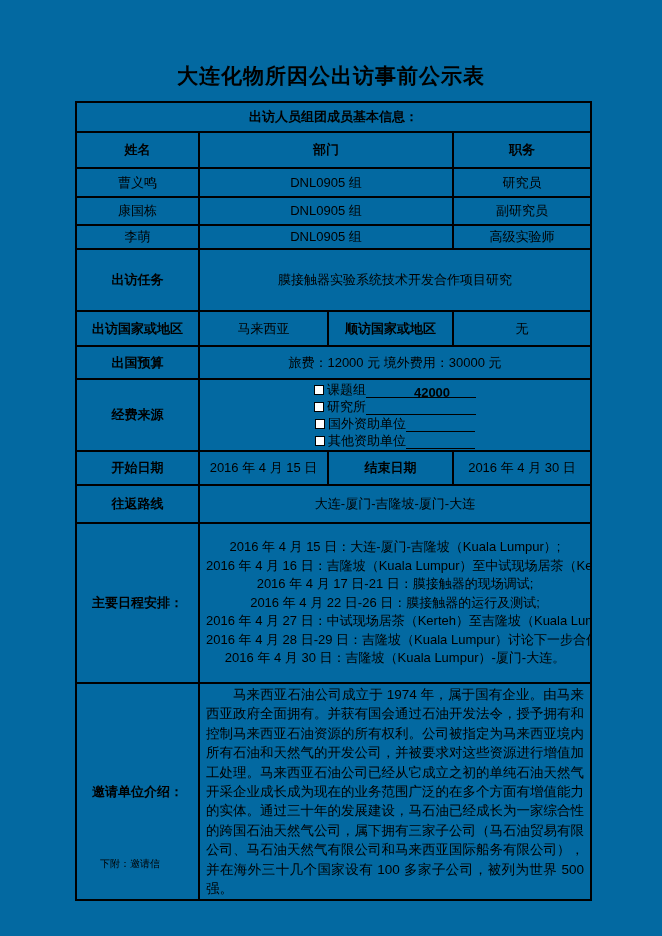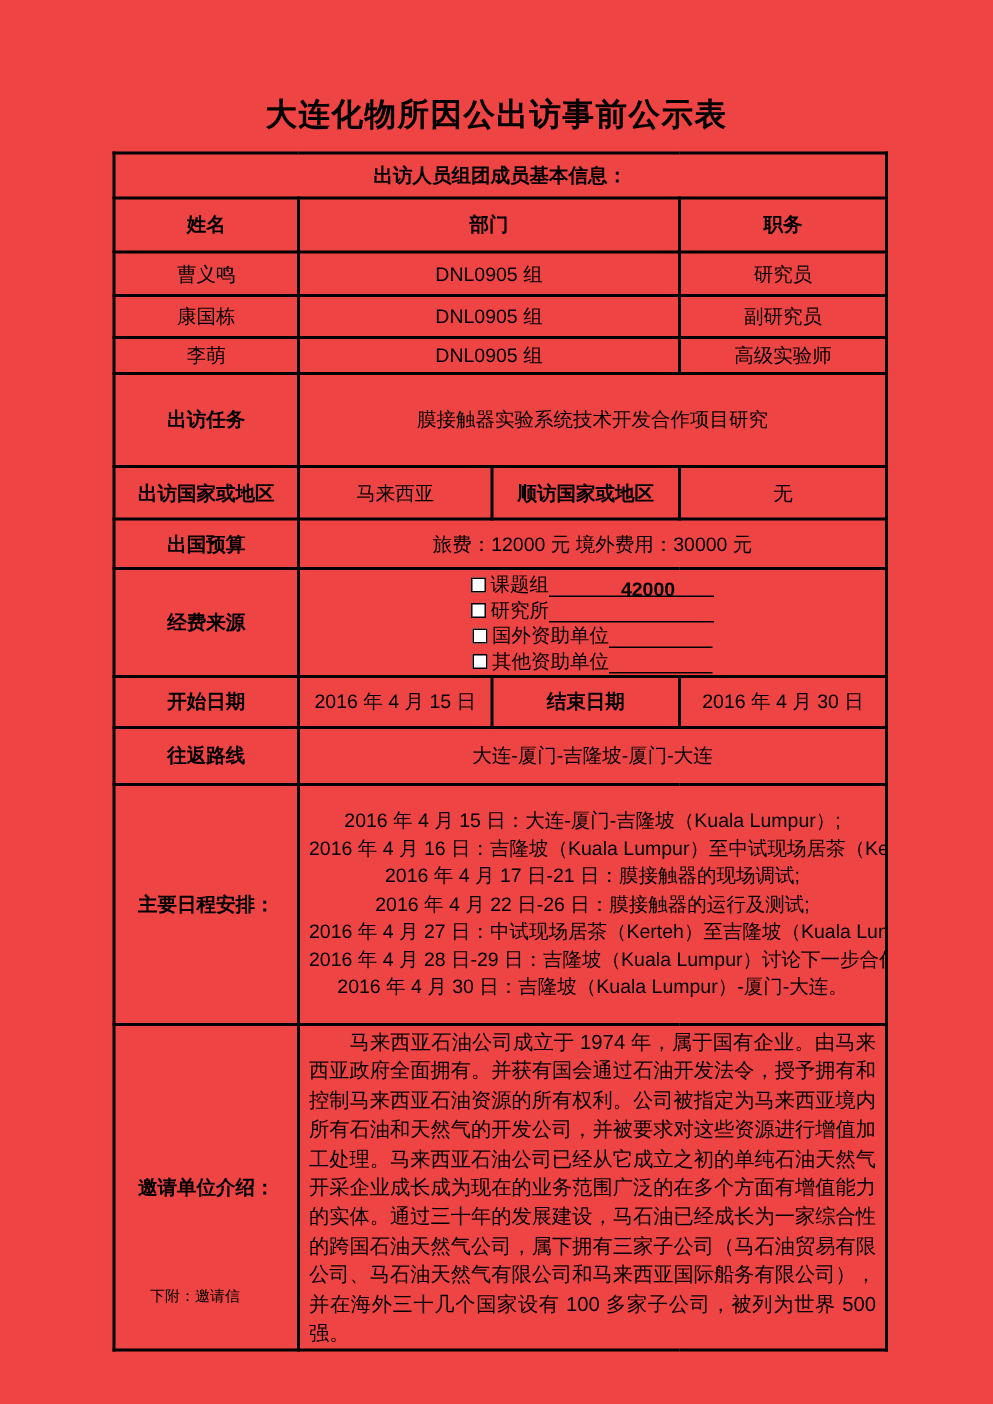--- a/index.html
+++ b/index.html
@@ -3,21 +3,21 @@
 <meta charset="utf-8">
 <style>
   * { box-sizing: border-box; }
   html, body {
     margin: 0; padding: 0;
     width: 662px; height: 936px;
     background: #ffffff;
     color: #000;
     font-family: "Liberation Sans", "DejaVu Sans", sans-serif;
   }
-  .page { position: relative; width: 662px; height: 936px; background: #ef4444; overflow: hidden; }
+  .page { position: relative; width: 662px; height: 936px; background: #0369a1; overflow: hidden; }
 
   .doc-title {
     position: absolute; top: 62px; left: 0; width: 662px;
     text-align: center;
     font-size: 21px; font-weight: bold; letter-spacing: 1px;
   }
 
   table.form {
     position: absolute; left: 75px; top: 101px;
     width: 515px;

